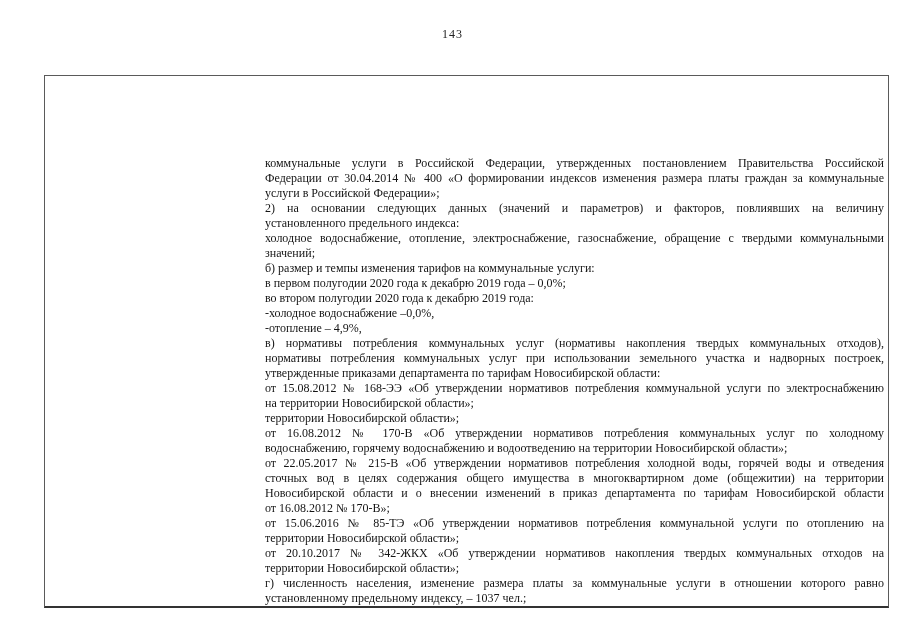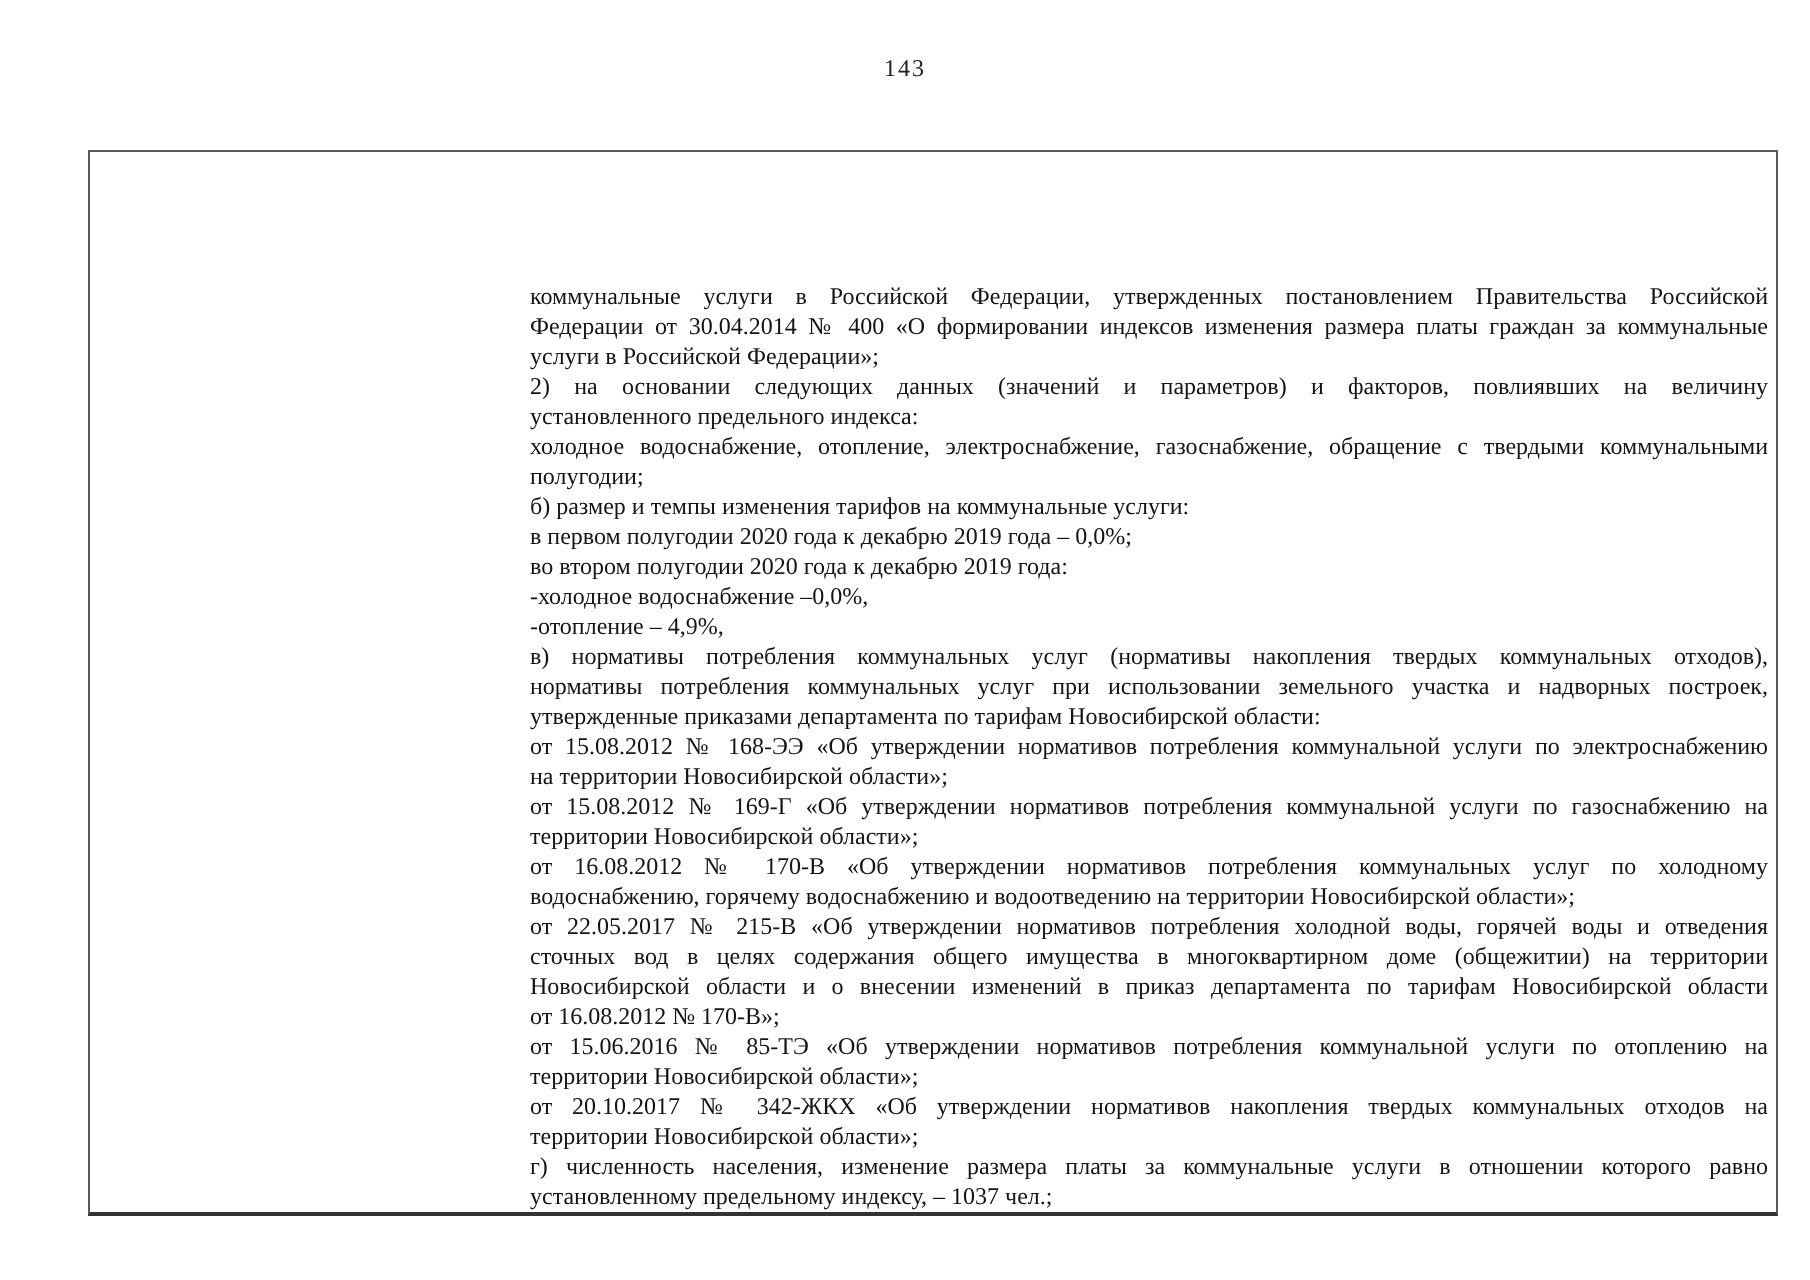--- a/index.html
+++ b/index.html
@@ -78,32 +78,31 @@
 <div class="doc-table">
   <div class="cell cell-num"></div>
   <div class="cell cell-label"></div>
   <div class="cell cell-content">
       <div class="line">коммунальные услуги в Российской Федерации, утвержденных постановлением Правительства Российской</div>
       <div class="line">Федерации от 30.04.2014 № 400 «О формировании индексов изменения размера платы граждан за коммунальные</div>
       <div class="line end">услуги в Российской Федерации»;</div>
       <div class="line">2) на основании следующих данных (значений и параметров) и факторов, повлиявших на величину</div>
       <div class="line end">установленного предельного индекса:</div>
       <div class="line">холодное водоснабжение, отопление, электроснабжение, газоснабжение, обращение с твердыми коммунальными</div>
-      <div class="line end">полугодии;</div>
+      <div class="line end">значений;</div>
       <div class="line end">б) размер и темпы изменения тарифов на коммунальные услуги:</div>
       <div class="line end">в первом полугодии 2020 года к декабрю 2019 года – 0,0%;</div>
       <div class="line end">во втором полугодии 2020 года к декабрю 2019 года:</div>
       <div class="line end">-холодное водоснабжение –0,0%,</div>
       <div class="line end">-отопление – 4,9%,</div>
       <div class="line">в) нормативы потребления коммунальных услуг (нормативы накопления твердых коммунальных отходов),</div>
       <div class="line">нормативы потребления коммунальных услуг при использовании земельного участка и надворных построек,</div>
       <div class="line end">утвержденные приказами департамента по тарифам Новосибирской области:</div>
       <div class="line">от 15.08.2012 № 168-ЭЭ «Об утверждении нормативов потребления коммунальной услуги по электроснабжению</div>
       <div class="line end">на территории Новосибирской области»;</div>
-      <div class="line">от 15.08.2012 № 169-Г «Об утверждении нормативов потребления коммунальной услуги по газоснабжению на</div>
       <div class="line end">территории Новосибирской области»;</div>
       <div class="line">от 16.08.2012 № 170-В «Об утверждении нормативов потребления коммунальных услуг по холодному</div>
       <div class="line end">водоснабжению, горячему водоснабжению и водоотведению на территории Новосибирской области»;</div>
       <div class="line">от 22.05.2017 № 215-В «Об утверждении нормативов потребления холодной воды, горячей воды и отведения</div>
       <div class="line">сточных вод в целях содержания общего имущества в многоквартирном доме (общежитии) на территории</div>
       <div class="line">Новосибирской области и о внесении изменений в приказ департамента по тарифам Новосибирской области</div>
       <div class="line end">от 16.08.2012 № 170-В»;</div>
       <div class="line">от 15.06.2016 № 85-ТЭ «Об утверждении нормативов потребления коммунальной услуги по отоплению на</div>
       <div class="line end">территории Новосибирской области»;</div>
       <div class="line">от 20.10.2017 № 342-ЖКХ «Об утверждении нормативов накопления твердых коммунальных отходов на</div>

